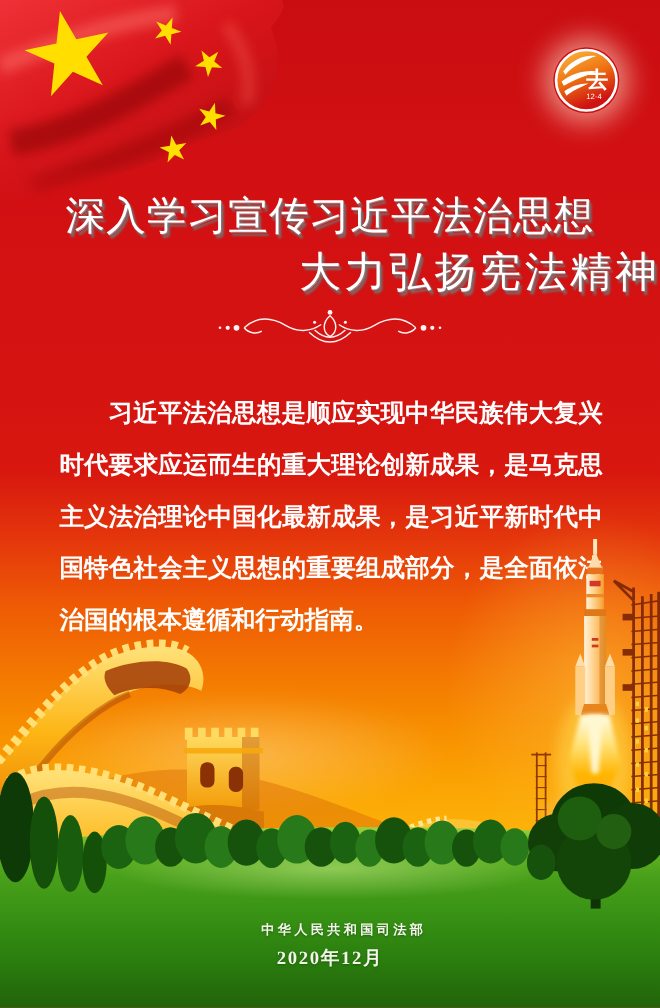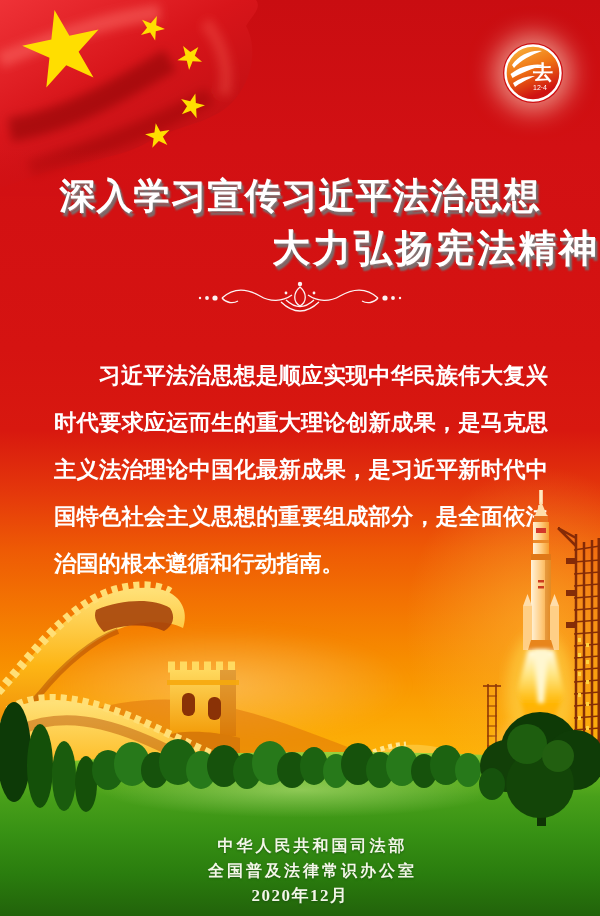--- a/index.html
+++ b/index.html
@@ -11,40 +11,40 @@
       #e5390b 54%, #ee5a05 60%, #f37402 66%, #f78d00 72%,
       #fba403 78%, #fdb60a 84%, #fdc213 100%);
   }
   .glow-right{position:absolute;left:400px;top:460px;width:280px;height:330px;
     background:radial-gradient(ellipse at center,rgba(255,190,60,.55),rgba(255,190,60,0) 68%);}
   .mist{position:absolute;left:30px;top:628px;width:380px;height:115px;filter:blur(7px);
     background:radial-gradient(ellipse at center,rgba(255,220,160,.45),rgba(255,220,160,0) 70%);}
   .flag{position:absolute;left:0;top:0;width:266px;height:196px;}
   .logo{position:absolute;left:503px;top:43px;width:60px;height:60px;border-radius:50%;
     box-shadow:0 0 24px 9px rgba(255,236,214,.55);}
-  .title{position:absolute;top:174px;left:0;right:0;text-align:center;color:#fff;font-weight:bold;
+  .title{position:absolute;top:174px;left:0;right:0;text-align:center;color:#fff;font-weight:normal;
     text-shadow:2.5px 3.5px 2px rgba(115,115,115,.95),1px 1px 0 rgba(160,160,160,.8);}
   .title .t1{font-size:36px;letter-spacing:1px;line-height:44px;}
   .title .t2{font-size:38px;letter-spacing:3px;line-height:46px;margin-top:7px;text-align:right;}
   .divider{position:absolute;top:277px;left:190px;width:220px;height:42px;}
   .bodytext{position:absolute;top:352px;left:54px;width:494px;color:#fff;
     font-family:"Liberation Serif",serif;font-size:22.3px;line-height:47px;
     text-indent:2em;font-weight:600;letter-spacing:0px;text-align:justify;}
   .wall{position:absolute;left:0;top:562px;width:480px;height:260px;}
   .rocket{position:absolute;left:480px;top:488px;width:120px;height:270px;}
   .grass{position:absolute;left:-10px;top:752px;width:620px;height:170px;
     border-radius:55% 45% 0 0 / 26px 18px;
     background:linear-gradient(180deg,#9ad23f 0%,#6ab824 9%,#49a01a 26%,#379114 48%,#2a7d0e 72%,#215f0a 100%);}
   .grass:after{content:"";position:absolute;left:15%;top:8px;width:70%;height:60px;border-radius:50%;
     background:radial-gradient(ellipse at center,rgba(235,255,170,.4),rgba(235,255,170,0) 65%);}
   .trees{position:absolute;left:0;top:700px;width:600px;height:130px;}
   .footer{position:absolute;top:833px;left:0;right:0;text-align:center;color:#f3f6e8;
     font-family:"Liberation Serif",serif;font-weight:bold;
     text-shadow:0 1px 2px rgba(20,70,15,.65);}
-  .footer .f1,.footer .f2{font-size:16px;letter-spacing:3px;line-height:25px;margin-left:25px;}
+  .footer .f1,.footer .f2{font-size:12px;letter-spacing:3px;line-height:25px;margin-left:25px;}
   .footer .f3{font-size:17px;letter-spacing:1.5px;line-height:25px;}
 </style>
 </head>
 <body>
 
 <div class="poster">
 
   <div class="glow-right"></div>
 
   <svg class="flag" viewBox="0 0 266 196">
@@ -302,17 +302,16 @@
       <circle cx="575" cy="60" r="30" fill="#0f3c07"></circle>
       <circle cx="540" cy="84" r="34" fill="#134508"></circle>
       <circle cx="527" cy="44" r="20" fill="#1e5e0f"></circle>
       <circle cx="558" cy="56" r="16" fill="#225f10"></circle>
       <ellipse cx="492" cy="84" rx="13" ry="16" fill="#16520c"></ellipse>
     </g>
   </svg>
 
   <div class="footer">
     <div class="f1">中华人民共和国司法部</div>
-    <div class="f2">全国普及法律常识办公室</div>
     <div class="f3">2020年12月</div>
   </div>
 
 </div>
 
 </body></html>

